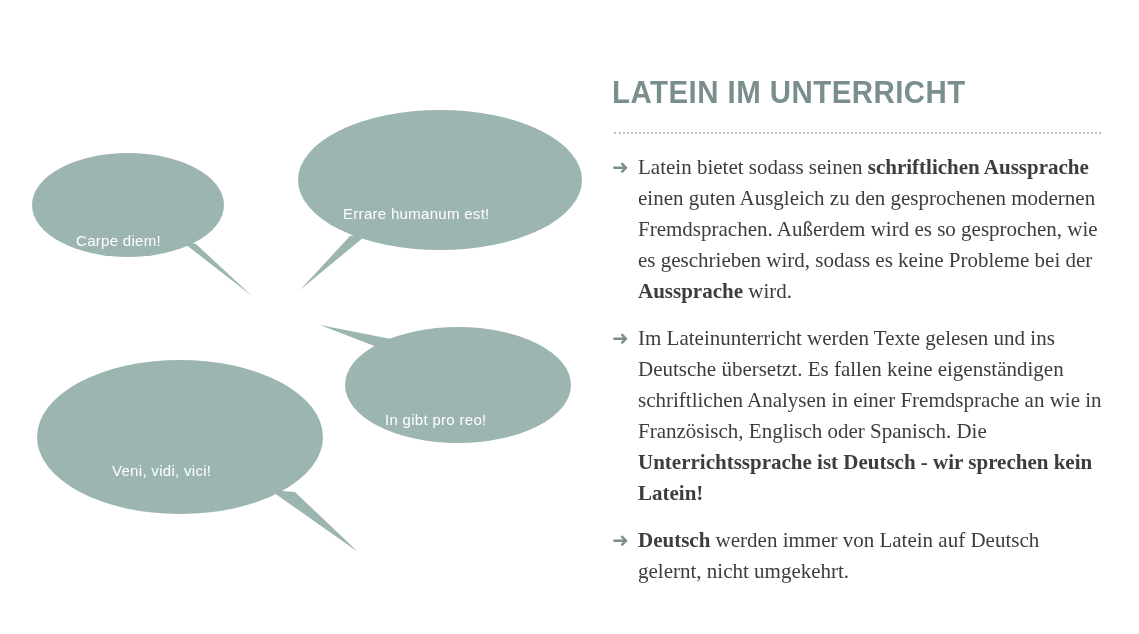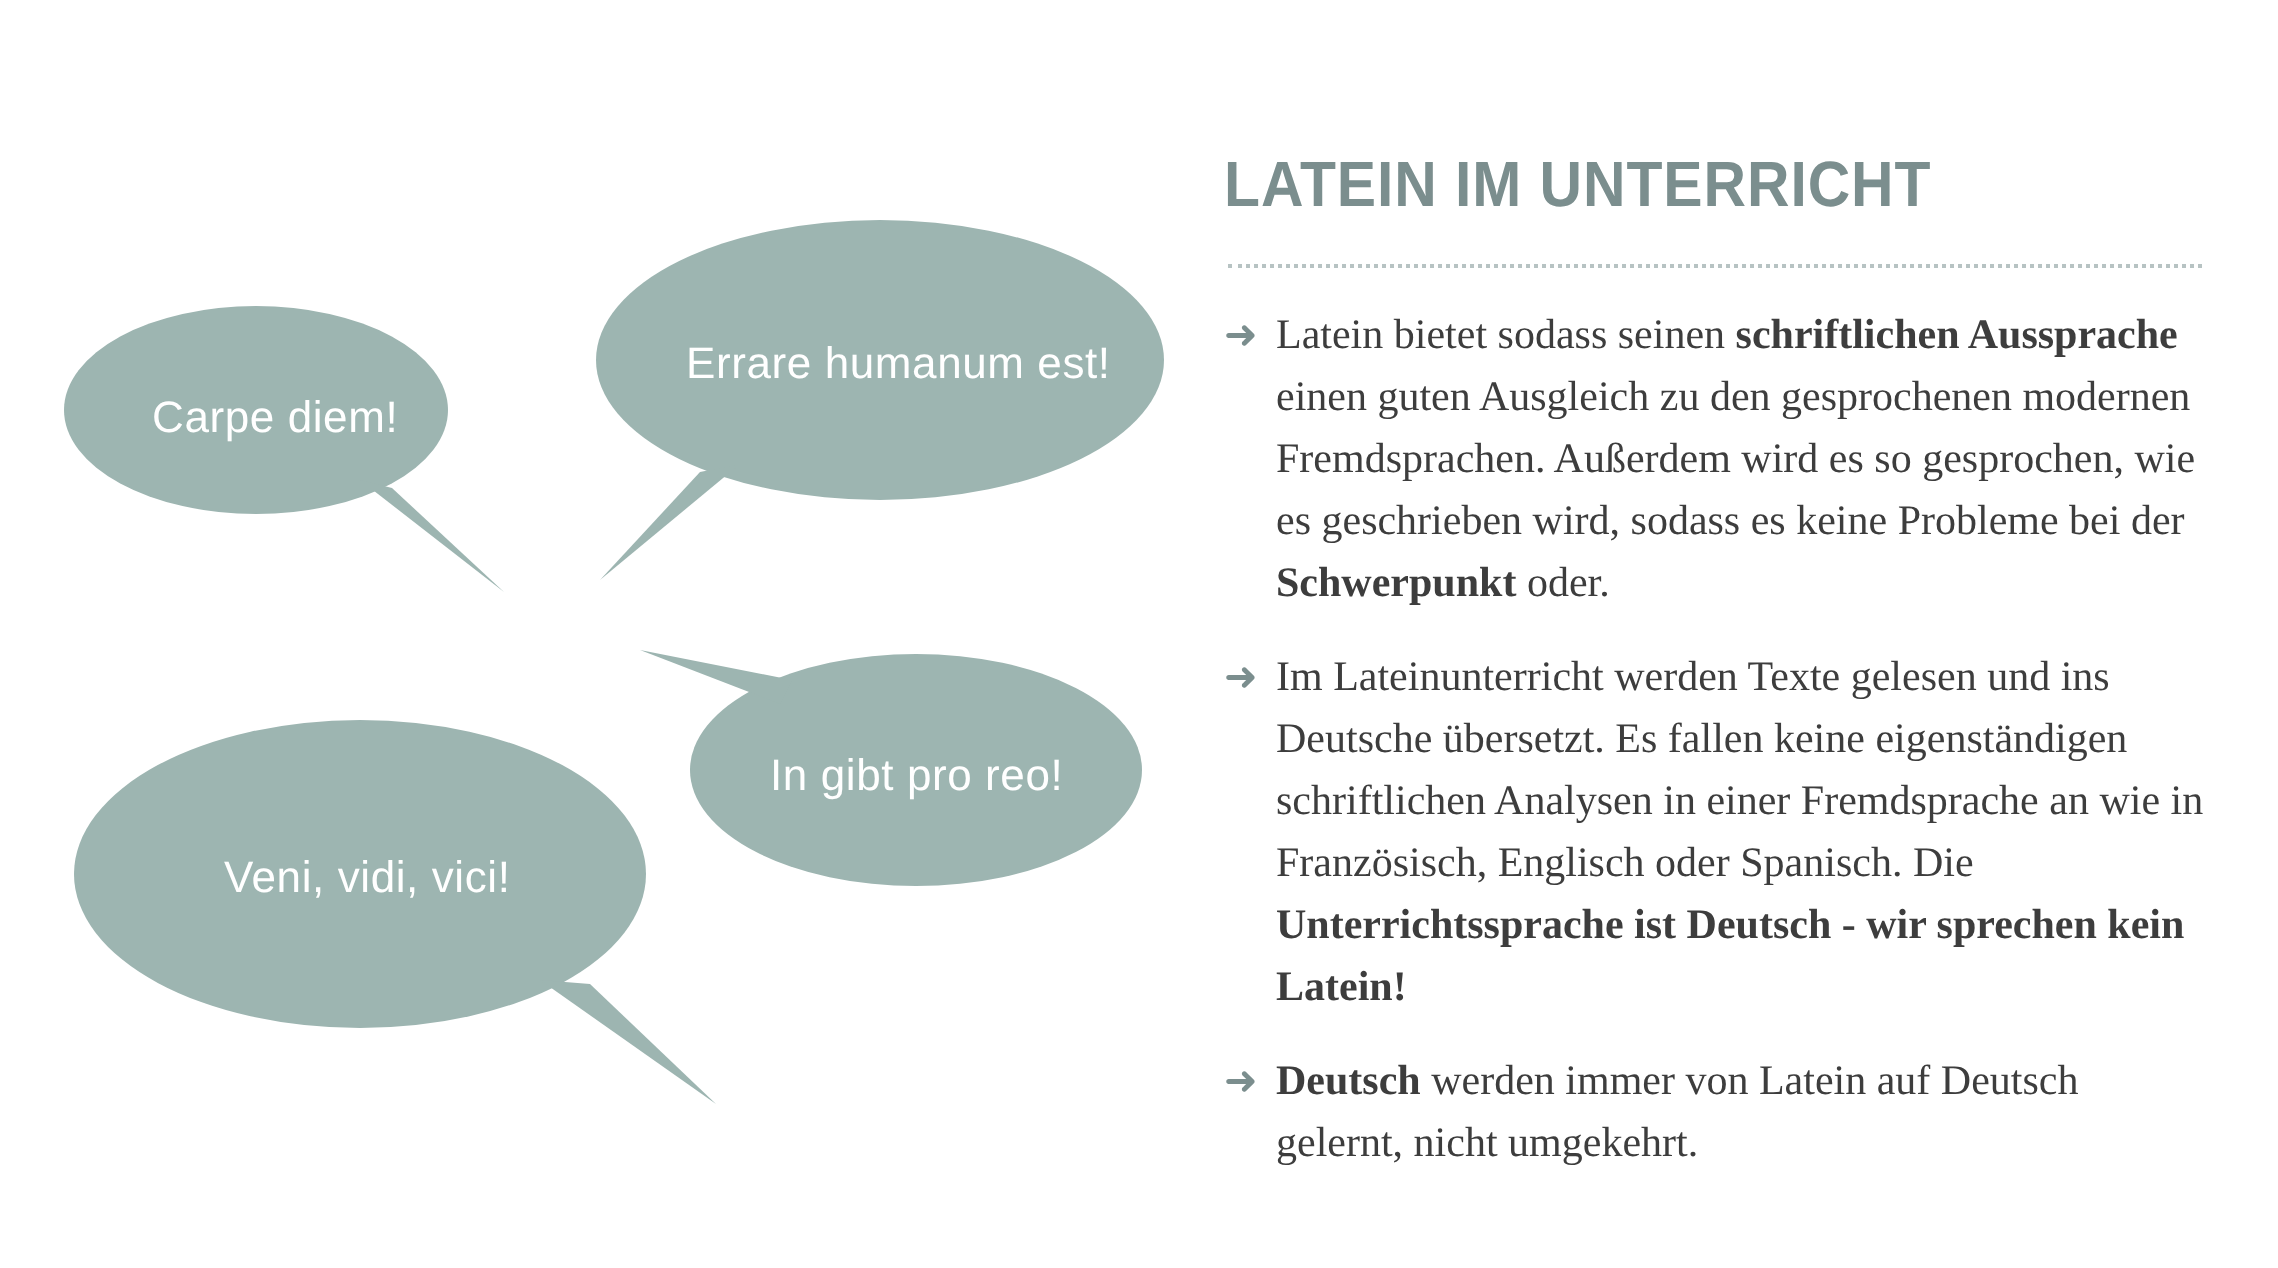--- a/index.html
+++ b/index.html
@@ -29,24 +29,25 @@
   }
   .bubble-svg {
     position: absolute;
     left: 0;
     top: 0;
   }
   .bubble-label {
     position: absolute;
     color: #ffffff;
     font-family: "Liberation Sans", sans-serif;
-    font-size: 22px;
+    font-size: 15px;
     letter-spacing: 0.3px;
     white-space: nowrap;
     text-align: left;
+    margin-top: 36px;
   }
   .lbl-carpe   { left: 76px;  top: 196px; }
   .lbl-errare  { left: 343px; top: 169px; }
   .lbl-dubio   { left: 385px; top: 375px; }
   .lbl-veni    { left: 112px; top: 426px; }
 
   
   .content {
     position: absolute;
     left: 612px;
@@ -146,21 +147,21 @@
 
   <div class="content">
     <div class="heading">Latein im Unterricht</div>
 
     <div class="divider"></div>
 
     <div class="bullets">
 
       <div class="bullet">
         <span class="bullet-marker">➜</span>
-        <div class="bullet-text"><span>Latein bietet sodass seinen </span><b>schriftlichen Aussprache</b><span> einen guten Ausgleich zu den gesprochenen modernen Fremdsprachen. Außerdem wird es so gesprochen, wie es geschrieben wird, sodass es keine Probleme bei der </span><b>Schwerpunkt</b><span> oder.</span></div>
+        <div class="bullet-text"><span>Latein bietet sodass seinen </span><b>schriftlichen Aussprache</b><span> einen guten Ausgleich zu den gesprochenen modernen Fremdsprachen. Außerdem wird es so gesprochen, wie es geschrieben wird, sodass es keine Probleme bei der </span><b>Aussprache</b><span> wird.</span></div>
       </div>
 
       <div class="bullet">
         <span class="bullet-marker">➜</span>
         <div class="bullet-text"><span>Im Lateinunterricht werden Texte gelesen und ins Deutsche übersetzt. Es fallen keine eigenständigen schriftlichen Analysen in einer Fremdsprache an wie in Französisch, Englisch oder Spanisch. Die </span><b>Unterrichtssprache ist Deutsch - wir sprechen kein Latein!</b></div>
       </div>
 
       <div class="bullet">
         <span class="bullet-marker">➜</span>
         <div class="bullet-text"><b>Deutsch</b><span> werden immer von Latein auf Deutsch gelernt, nicht umgekehrt.</span></div>

